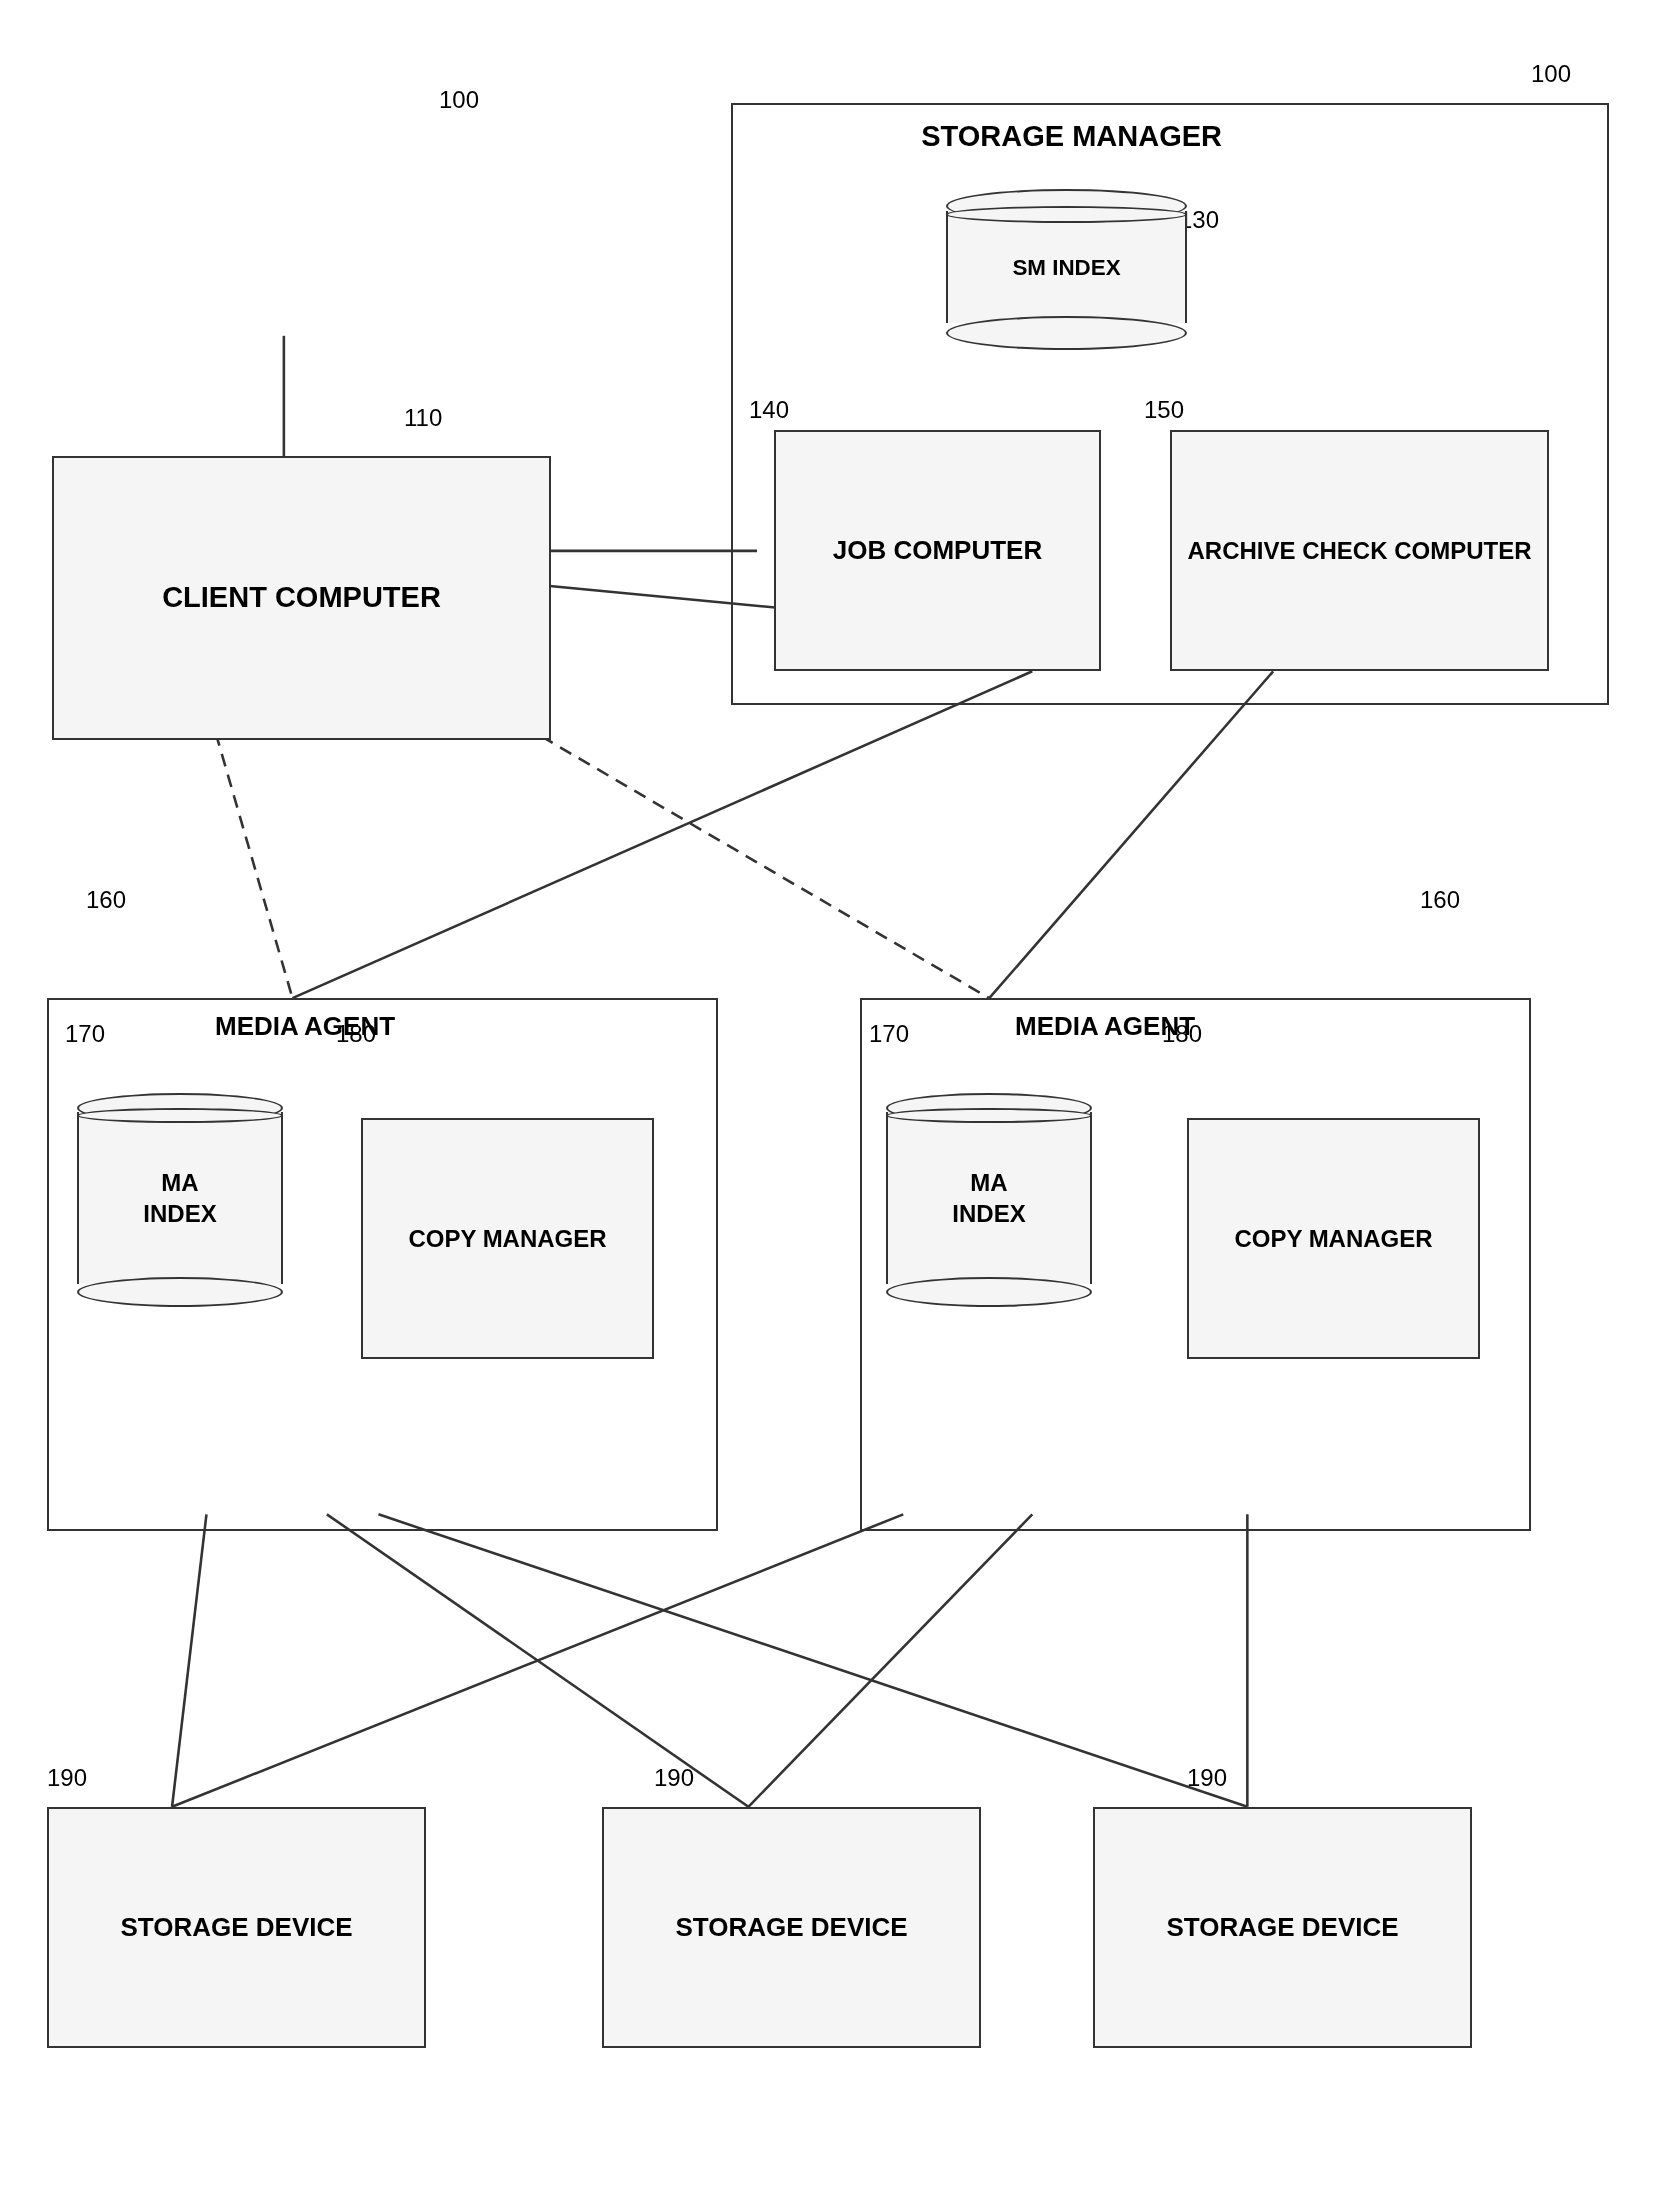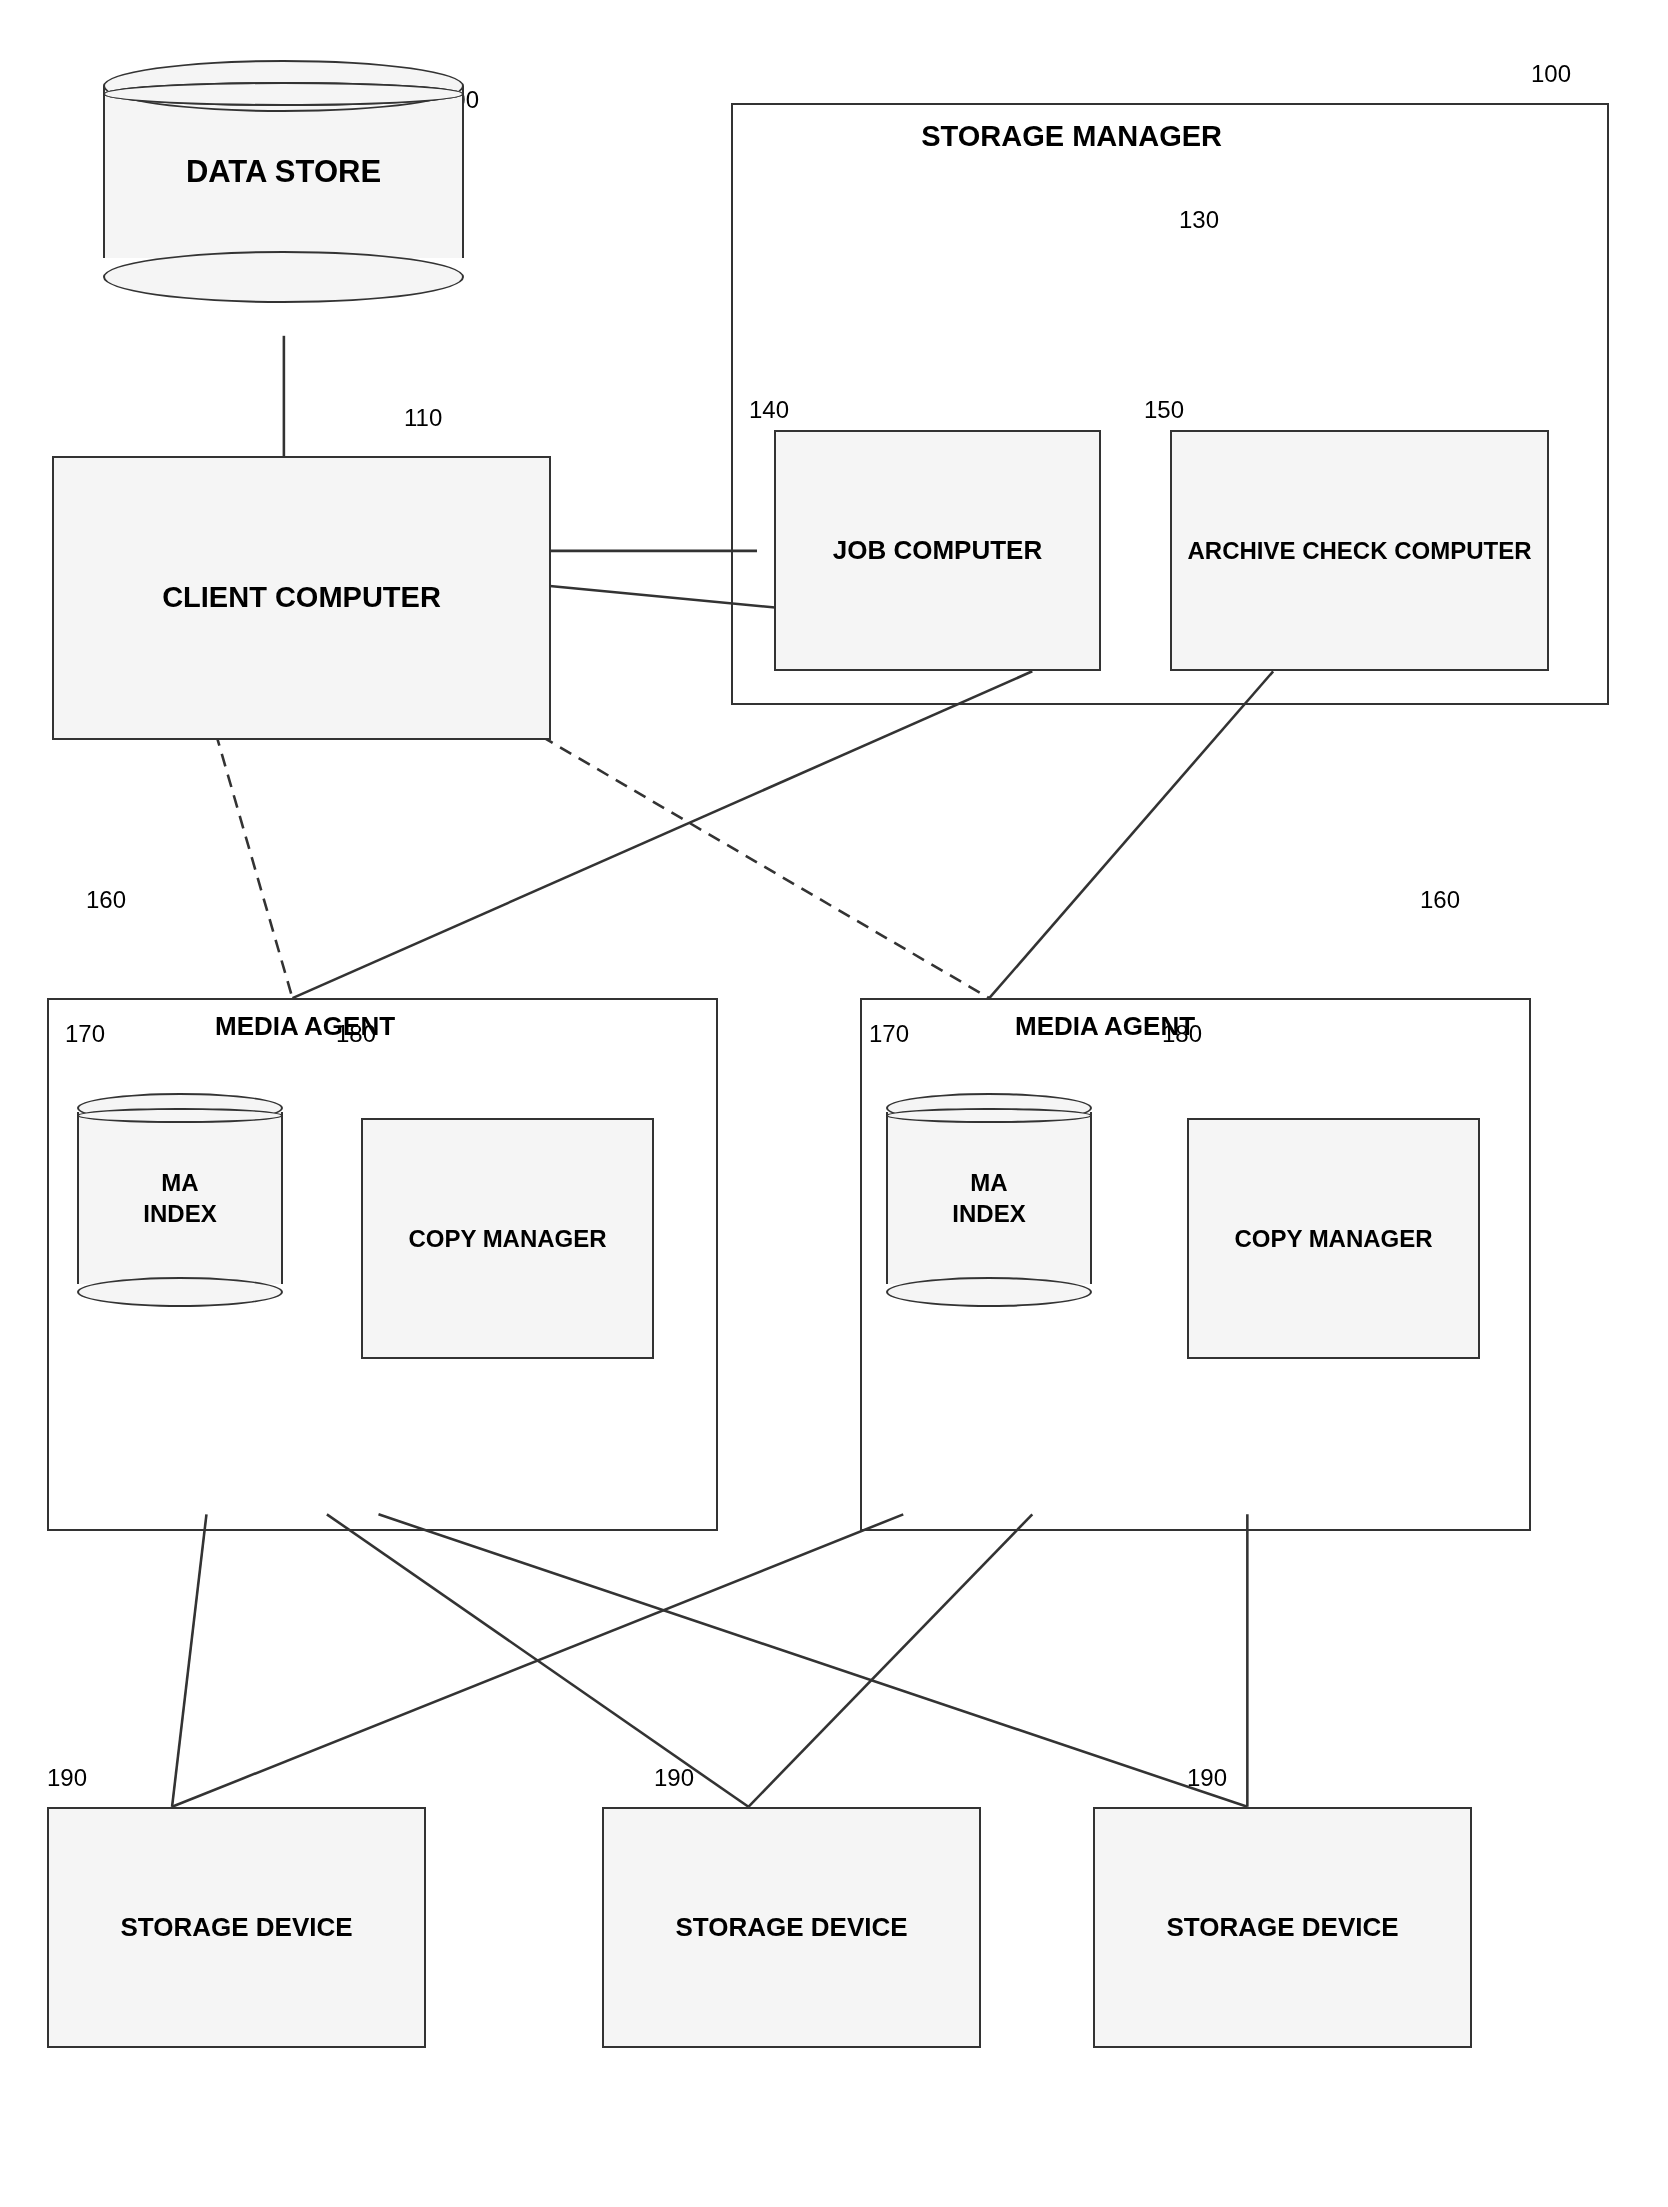--- a/index.html
+++ b/index.html
@@ -121,34 +121,20 @@
     <line x1="440" y1="1760" x2="1450" y2="2100" stroke="#333" stroke-width="3"></line>
 
     <line x1="1050" y1="1760" x2="200" y2="2100" stroke="#333" stroke-width="3"></line>
 
     <line x1="1200" y1="1760" x2="870" y2="2100" stroke="#333" stroke-width="3"></line>
 
     <line x1="1450" y1="1760" x2="1450" y2="2100" stroke="#333" stroke-width="3"></line>
 
   </svg>
 
-  <div class="cyl-composite" style="left:103px; top:60px; width:361px;">
-
-    <div class="cyl-top-ellipse" style="height:52px; margin-bottom:0;"></div>
-    <div style="position:relative; width:100%; height:8.6px; margin-top:-30px; z-index:3;">
-      <div style="width:100%; height:24px; border:2.6px solid #333; border-radius:50%; background:#f5f5f5;"></div>
-    </div>
-    <div style="position:relative; width:100%; height:8.6px; margin-top:-8.6px; z-index:4;">
-      <div style="width:100%; height:24px; border:2.6px solid #333; border-radius:50%; background:#f5f5f5;"></div>
-    </div>
-    <div class="cyl-middle" style="height:172px; font-size:31px; margin-top:-4.3px;">
-      <span>DATA STORE</span>
-    </div>
-    <div class="cyl-bottom-ellipse" style="height:52px;"></div>
-  </div>
 
   <div class="ref-label" style="left:439px; top:86px;">
     <span>100</span>
   </div>
 
   <div class="box" style="left:52px; top:456px; width:499px; height:284px; font-size:29px;">
     <span>CLIENT COMPUTER</span>
   </div>
 
   <div class="ref-label" style="left:370px; top:404px;margin-left:34px;">
@@ -159,20 +145,30 @@
   </div>
 
   <div style="position:absolute; left:878px; top:120px; font-weight:bold; font-size:29px; text-align:right; width:344px;">
     <span>STORAGE MANAGER</span>
   </div>
 
   <div class="ref-label" style="left:1531px; top:60px;">
     <span>100</span>
   </div>
 
+  <div class="cyl-composite" style="left:946px; top:189px; width:241px;">
+    <div class="cyl-top-ellipse" style="height:34px;"></div>
+    <div style="position:relative; width:100%; height:6.9px; margin-top:-17px; z-index:3;">
+      <div style="width:100%; height:17px; border:2.6px solid #333; border-radius:50%; background:#f5f5f5;"></div>
+    </div>
+    <div class="cyl-middle" style="height:112px; font-size:22.4px; margin-top:-1.7px;">
+      <span>SM INDEX</span>
+    </div>
+    <div class="cyl-bottom-ellipse" style="height:34px;"></div>
+  </div>
 
   <div class="ref-label" style="left:1179px; top:206px;">
     <span>130</span>
   </div>
 
   <div class="box" style="left:774px; top:430px; width:327px; height:241px; font-size:26px;">
     <span>JOB COMPUTER</span>
   </div>
 
   <div class="ref-label" style="left:749px; top:396px;">

